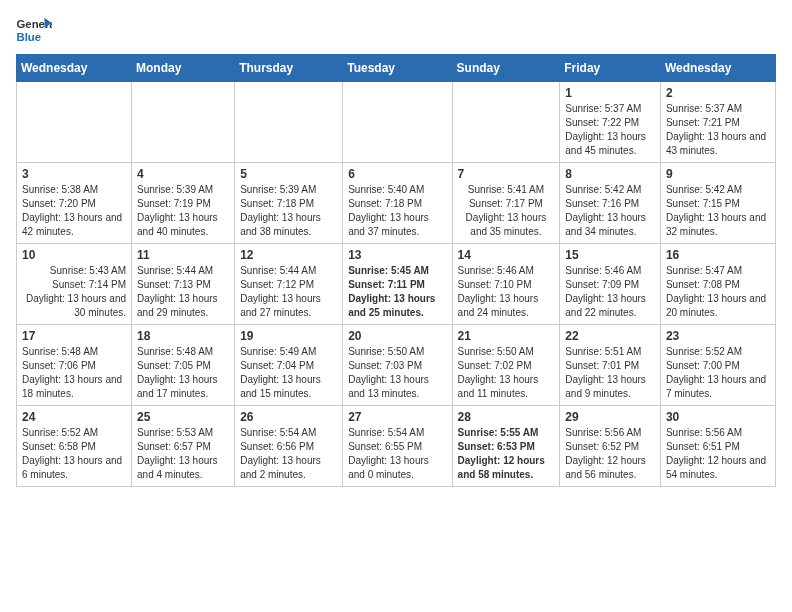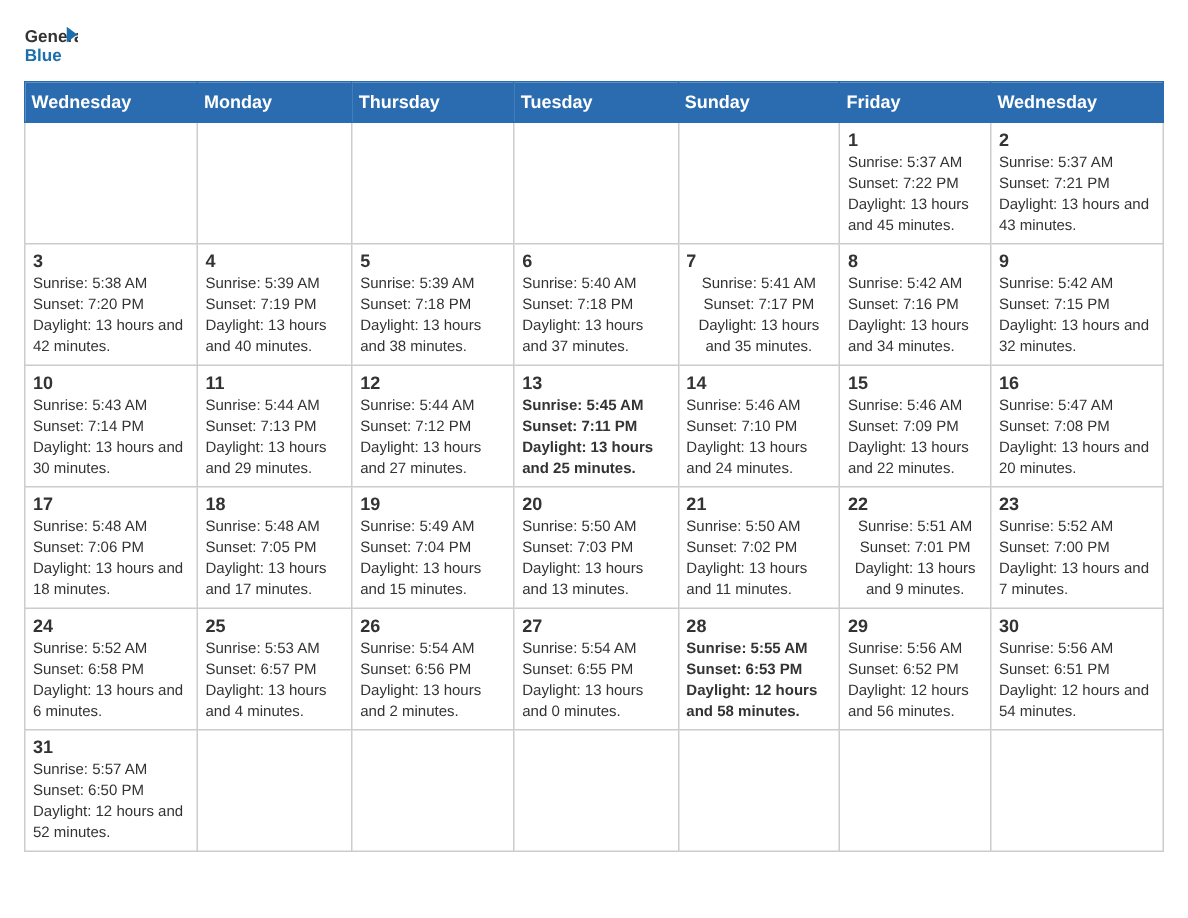--- a/index.html
+++ b/index.html
@@ -165,21 +165,21 @@
         <td>
           <div class="day-num">9</div>
           <div class="day-info" style="white-space: pre-line;">Sunrise: 5:42 AM
 Sunset: 7:15 PM
 Daylight: 13 hours and 32 minutes.</div>
         </td>
       </tr>
       <tr>
         <td>
           <div class="day-num">10</div>
-          <div class="day-info" style="white-space: pre-line;">Sunrise: 5:43 AM
+          <div class="day-info" style="white-space: pre-line; text-align: right;">Sunrise: 5:43 AM
 Sunset: 7:14 PM
 Daylight: 13 hours and 30 minutes.</div>
         </td>
         <td>
           <div class="day-num">11</div>
           <div class="day-info" style="white-space: pre-line;">Sunrise: 5:44 AM
 Sunset: 7:13 PM
 Daylight: 13 hours and 29 minutes.</div>
         </td>
         <td>
@@ -239,21 +239,21 @@
 Daylight: 13 hours and 13 minutes.</div>
         </td>
         <td>
           <div class="day-num">21</div>
           <div class="day-info" style="white-space: pre-line;">Sunrise: 5:50 AM
 Sunset: 7:02 PM
 Daylight: 13 hours and 11 minutes.</div>
         </td>
         <td>
           <div class="day-num">22</div>
-          <div class="day-info" style="white-space: pre-line; text-align: center;">Sunrise: 5:51 AM
+          <div class="day-info" style="white-space: pre-line;">Sunrise: 5:51 AM
 Sunset: 7:01 PM
 Daylight: 13 hours and 9 minutes.</div>
         </td>
         <td>
           <div class="day-num">23</div>
           <div class="day-info" style="white-space: pre-line;">Sunrise: 5:52 AM
 Sunset: 7:00 PM
 Daylight: 13 hours and 7 minutes.</div>
         </td>
       </tr>
@@ -294,28 +294,14 @@
 Sunset: 6:52 PM
 Daylight: 12 hours and 56 minutes.</div>
         </td>
         <td>
           <div class="day-num">30</div>
           <div class="day-info" style="white-space: pre-line;">Sunrise: 5:56 AM
 Sunset: 6:51 PM
 Daylight: 12 hours and 54 minutes.</div>
         </td>
       </tr>
-      <tr class="last-row">
-        <td>
-          <div class="day-num">31</div>
-          <div class="day-info" style="white-space: pre-line;">Sunrise: 5:57 AM
-Sunset: 6:50 PM
-Daylight: 12 hours and 52 minutes.</div>
-        </td>
-        <td class="empty"></td>
-        <td class="empty"></td>
-        <td class="empty"></td>
-        <td class="empty"></td>
-        <td class="empty"></td>
-        <td class="empty"></td>
-      </tr>
     </tbody>
 </table>
 
 </body></html>

